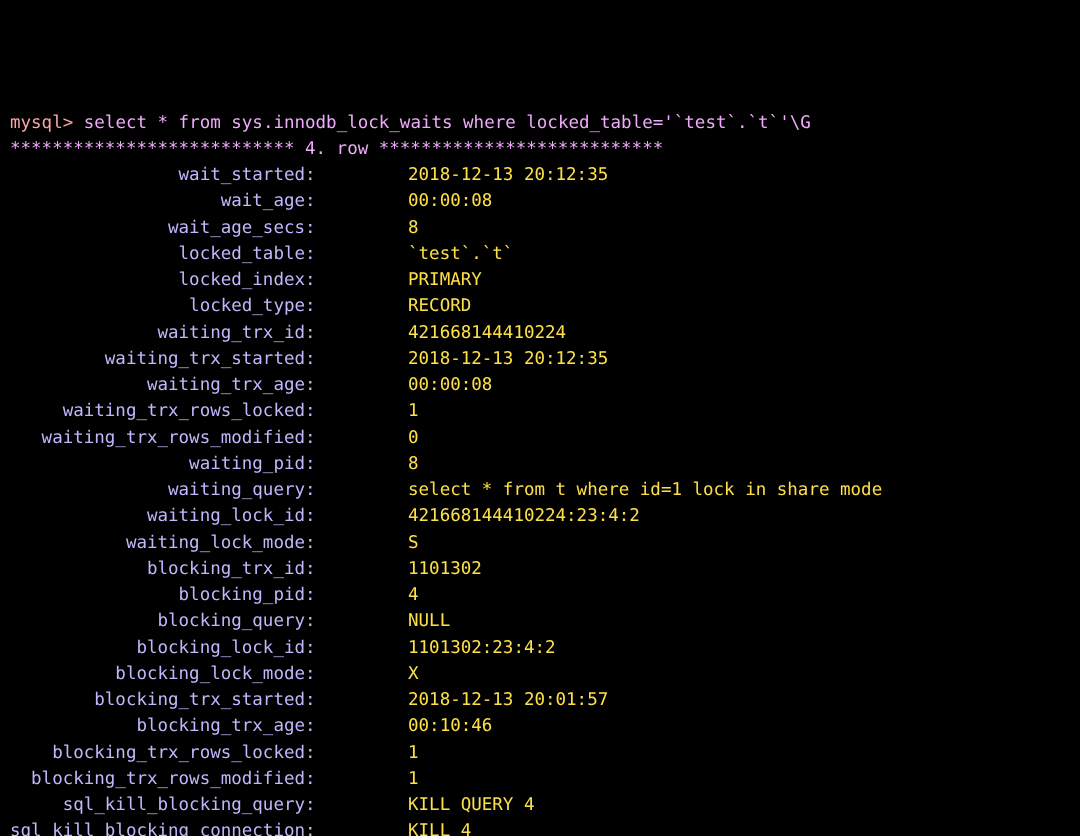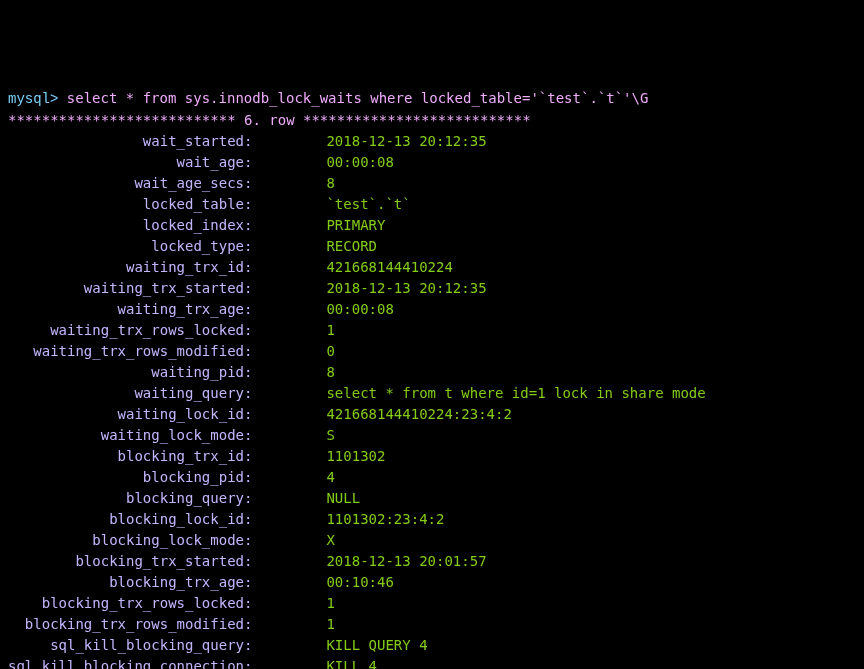--- a/index.html
+++ b/index.html
@@ -8,43 +8,42 @@
       background: #000000;
       font-family: "Menlo", "Monaco", "Consolas", monospace;
       font-size: 14px;
       line-height: 1.5;
       color: #00d5d5;
       white-space: pre;
       width: 864px;
       box-sizing: border-box;
     }
     .prompt {
-      color: #7dd3fc;
-      font-family: Liberation Mono, monospace;
+      color: #fca5a5;
     }
     .cyan {
       color: #f0abfc;
     }
     .row {
       display: block;
     }
     .label {
       display: inline-block;
       width: 310px;
       text-align: left;
       color: #c4b5fd;
     }
     .value {
-      color: #84cc16;
+      color: #fde047;
     }
   </style>
 </head>
 <body>
 
 
 
 <span class="prompt">mysql&gt; </span><span class="cyan">select * from sys.innodb_lock_waits where locked_table='`test`.`t`'\G</span>
-<span class="cyan">*************************** 6. row ***************************</span>
+<span class="cyan">*************************** 4. row ***************************</span>
 <div id="fields"><span class="row"><span class="label">                wait_started:</span> <span class="value">2018-12-13 20:12:35</span></span><span class="row"><span class="label">                    wait_age:</span> <span class="value">00:00:08</span></span><span class="row"><span class="label">               wait_age_secs:</span> <span class="value">8</span></span><span class="row"><span class="label">                locked_table:</span> <span class="value">`test`.`t`</span></span><span class="row"><span class="label">                locked_index:</span> <span class="value">PRIMARY</span></span><span class="row"><span class="label">                 locked_type:</span> <span class="value">RECORD</span></span><span class="row"><span class="label">              waiting_trx_id:</span> <span class="value">421668144410224</span></span><span class="row"><span class="label">         waiting_trx_started:</span> <span class="value">2018-12-13 20:12:35</span></span><span class="row"><span class="label">             waiting_trx_age:</span> <span class="value">00:00:08</span></span><span class="row"><span class="label">     waiting_trx_rows_locked:</span> <span class="value">1</span></span><span class="row"><span class="label">   waiting_trx_rows_modified:</span> <span class="value">0</span></span><span class="row"><span class="label">                 waiting_pid:</span> <span class="value">8</span></span><span class="row"><span class="label">               waiting_query:</span> <span class="value">select * from t where id=1 lock in share mode</span></span><span class="row"><span class="label">             waiting_lock_id:</span> <span class="value">421668144410224:23:4:2</span></span><span class="row"><span class="label">           waiting_lock_mode:</span> <span class="value">S</span></span><span class="row"><span class="label">             blocking_trx_id:</span> <span class="value">1101302</span></span><span class="row"><span class="label">                blocking_pid:</span> <span class="value">4</span></span><span class="row"><span class="label">              blocking_query:</span> <span class="value">NULL</span></span><span class="row"><span class="label">            blocking_lock_id:</span> <span class="value">1101302:23:4:2</span></span><span class="row"><span class="label">          blocking_lock_mode:</span> <span class="value">X</span></span><span class="row"><span class="label">        blocking_trx_started:</span> <span class="value">2018-12-13 20:01:57</span></span><span class="row"><span class="label">            blocking_trx_age:</span> <span class="value">00:10:46</span></span><span class="row"><span class="label">    blocking_trx_rows_locked:</span> <span class="value">1</span></span><span class="row"><span class="label">  blocking_trx_rows_modified:</span> <span class="value">1</span></span><span class="row"><span class="label">     sql_kill_blocking_query:</span> <span class="value">KILL QUERY 4</span></span><span class="row"><span class="label">sql_kill_blocking_connection:</span> <span class="value">KILL 4</span></span></div>
 
 
 
 
 
 </body></html>

